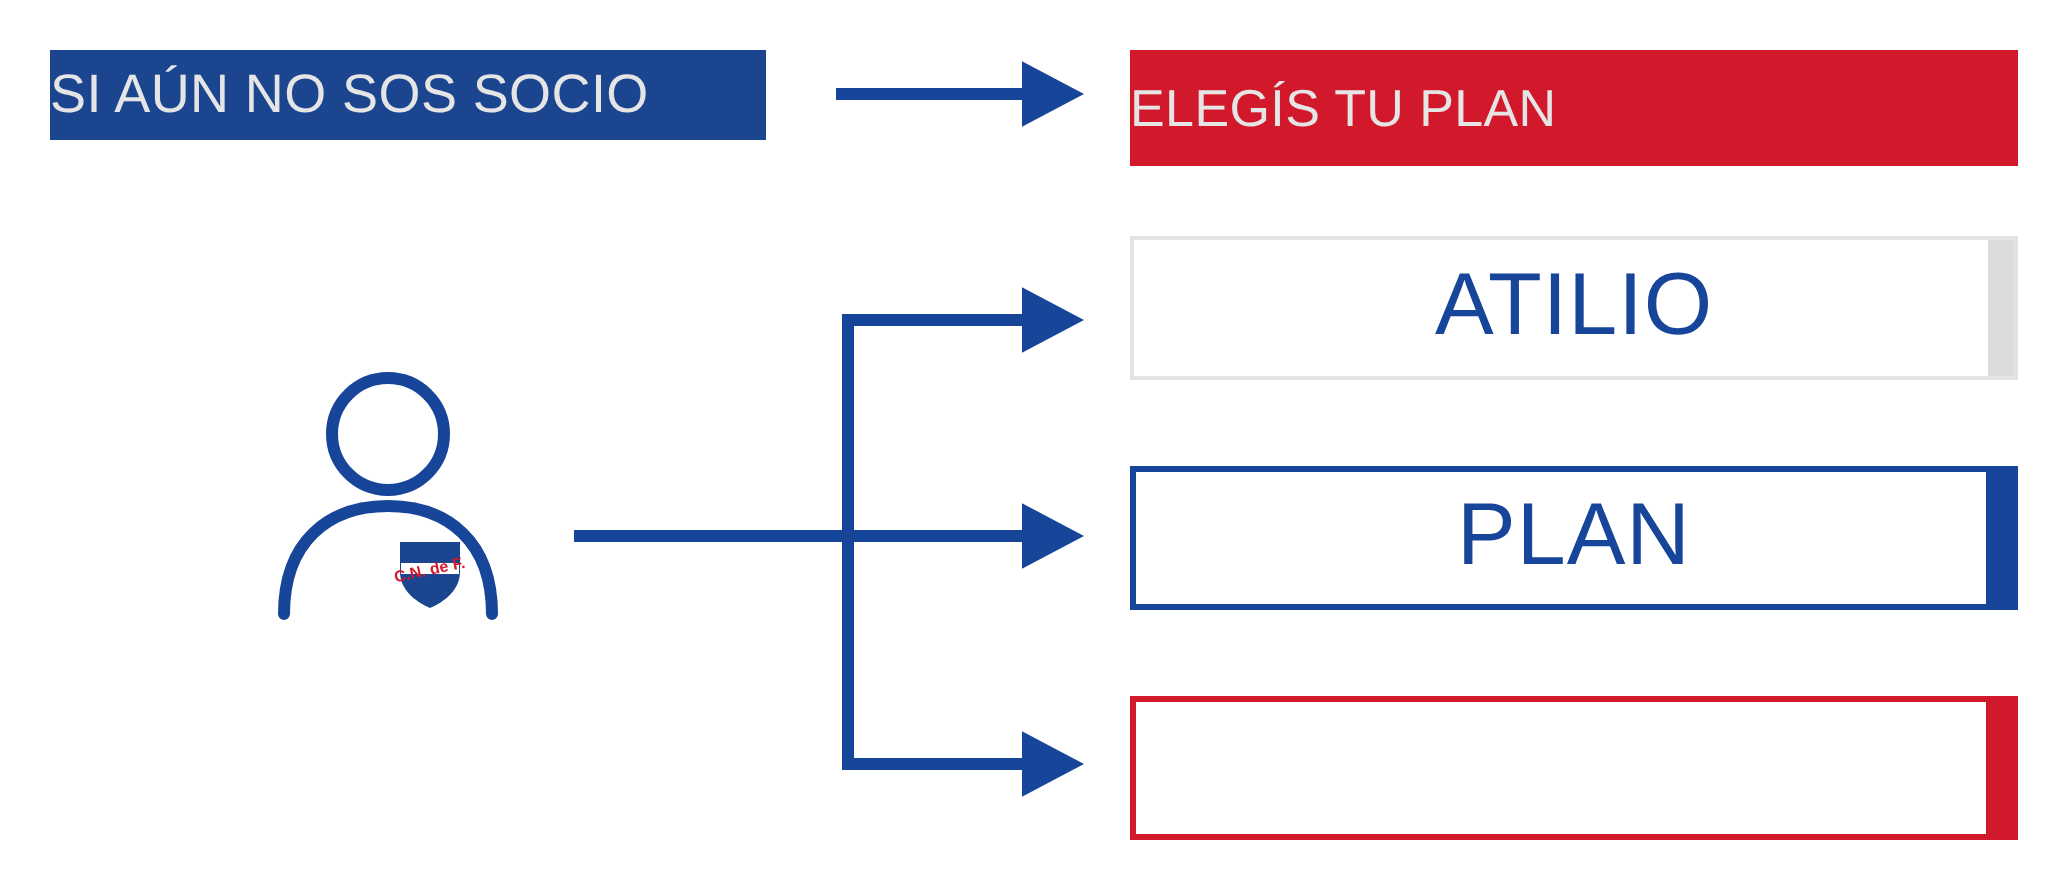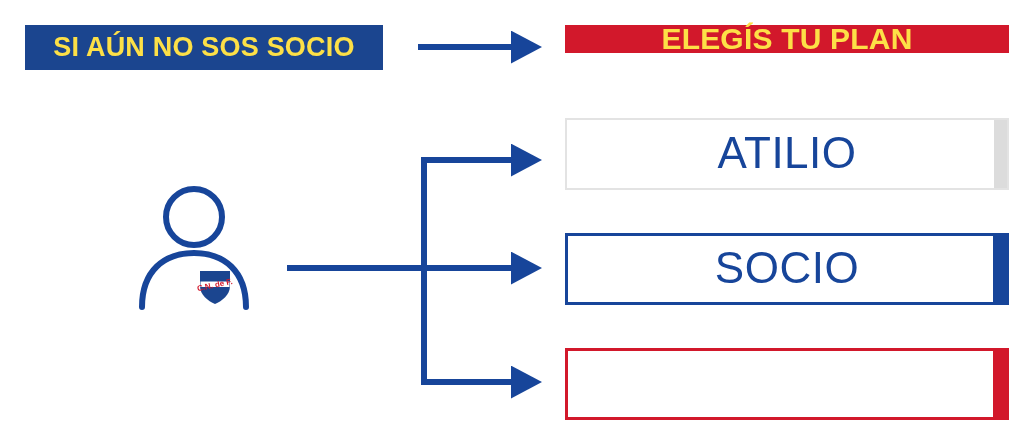--- a/index.html
+++ b/index.html
@@ -17,41 +17,41 @@
     height: 445px;
     background: #ffffff;
     overflow: hidden;
   }
 
   
   .banner {
     position: absolute;
     display: flex;
     align-items: center;
-    justify-content: center;
-    color: #fde047;
-    font-weight: bold;
+    justify-content: flex-start;
+    color: #e5e5e5;
+    font-weight: normal;
     letter-spacing: 0.2px;
     white-space: nowrap;
   }
   #banner-member {
     left: 25px;
     top: 25px;
     width: 358px;
     height: 45px;
     background: #1B458F;
     font-size: 27px;
   }
   #banner-plan {
     left: 565px;
     top: 25px;
     width: 444px;
-    height: 28px;
+    height: 58px;
     background: #D2182B;
-    font-size: 30px;
+    font-size: 26px;
   }
 
   
   .plan-box {
     position: absolute;
     left: 565px;
     width: 444px;
     height: 72px;
     box-sizing: border-box;
     background: #ffffff;
@@ -159,21 +159,21 @@
 
     <line x1="421" y1="382" x2="518" y2="382" stroke="#17459A" stroke-width="6" marker-end="url(#head)"></line>
   </svg>
 
   <div class="plan-box" id="plan-atilio">
     <span class="plan-label">ATILIO</span>
     <span class="plan-accent"></span>
   </div>
 
   <div class="plan-box" id="plan-full">
-    <span class="plan-label">SOCIO</span>
+    <span class="plan-label">PLAN</span>
     <span class="plan-accent"></span>
   </div>
 
   <div class="plan-box" id="plan-estandar">
     <span class="plan-accent"></span>
   </div>
 
 </div>
 
 </body></html>

